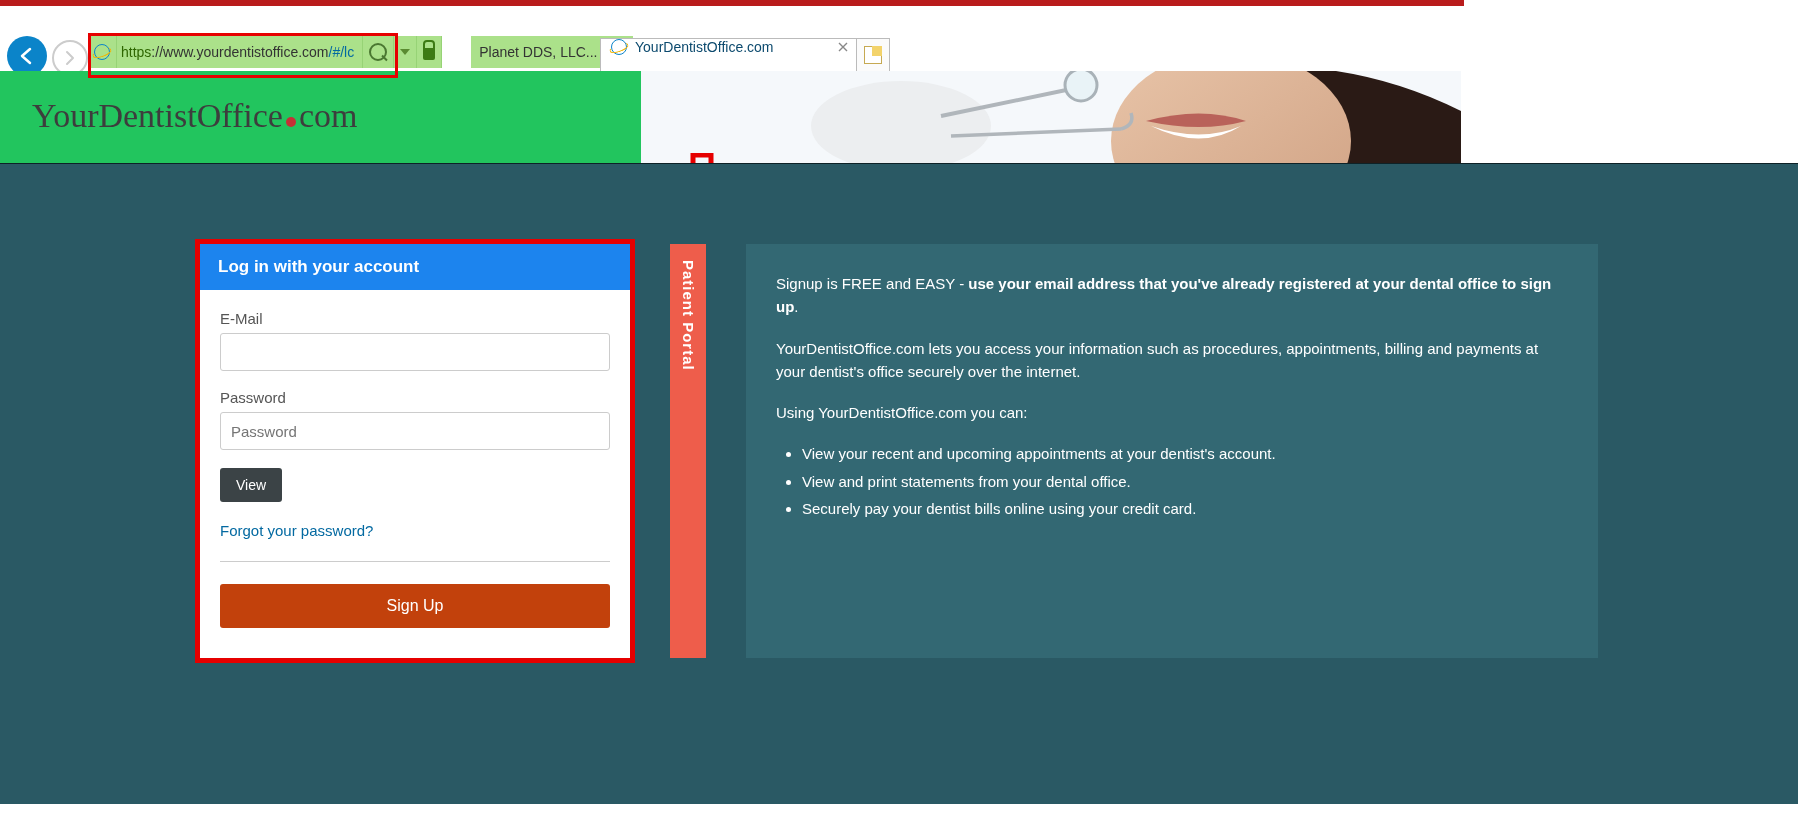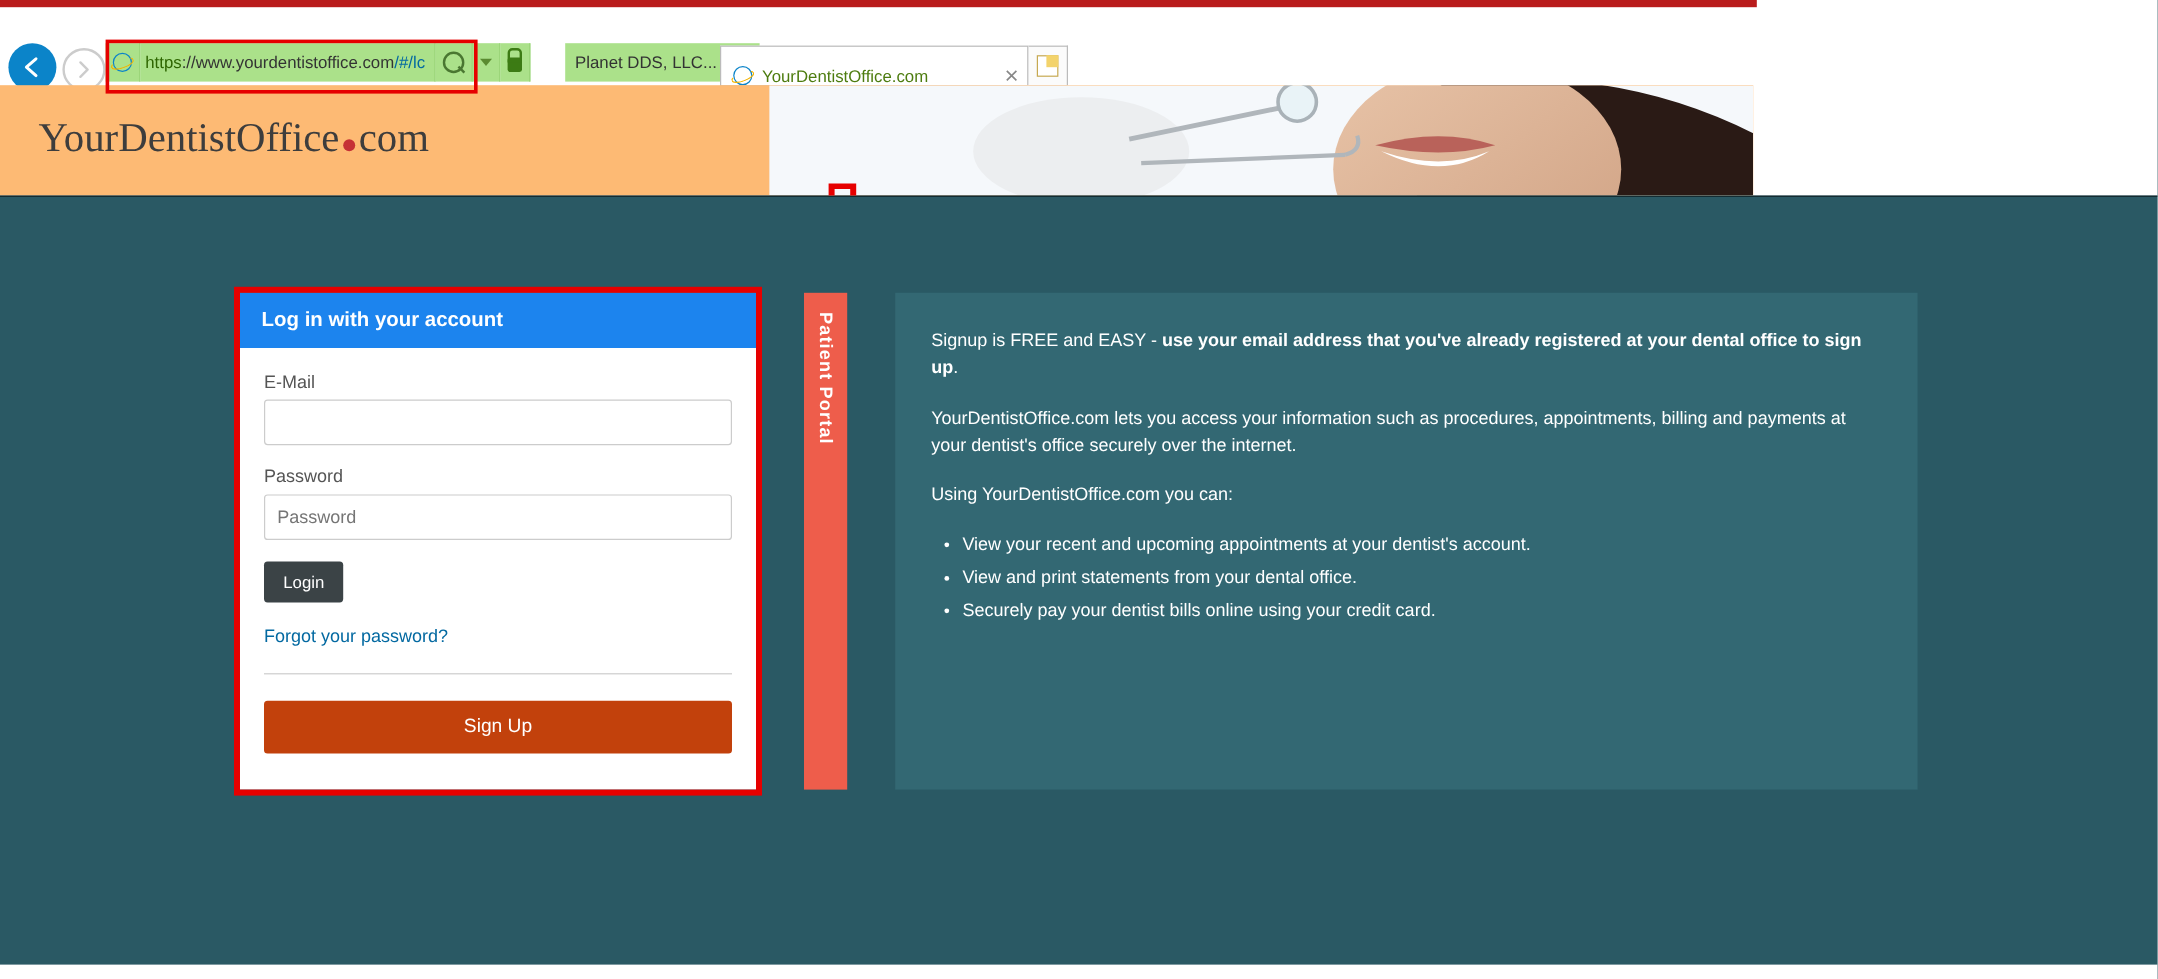--- a/index.html
+++ b/index.html
@@ -17,29 +17,29 @@
   .url-piece .pad{color:#2e6601;}
   .url-piece .path{color:#0369a1;}
   .search-icon{width:14px;height:14px;border:2px solid #4a7731;border-radius:50%;position:relative;}
   .search-icon:after{content:'';position:absolute;width:7px;height:2px;background:#4a7731;transform:rotate(45deg);top:12px;left:10px;}
   .down-caret{width:0;height:0;border-left:5px solid transparent;border-right:5px solid transparent;border-top:6px solid #5a8b31;}
   .lock-icon{width:12px;height:12px;background:#3c7b14;border-radius:2px;position:relative;margin-top:4px;}
   .lock-icon:before{content:'';position:absolute;width:8px;height:8px;border:2px solid #3c7b14;border-radius:4px 4px 0 0;top:-8px;left:0;}
   .refresh-btn{background:#abe18a;height:32px;width:28px;display:flex;align-items:center;justify-content:center;}
 
   .tabs{position:absolute;left:600px;top:32px;display:flex;}
-  .tab{width:235px;height:32px;background:#fbfbfb;border:1px solid #bbb;display:flex;align-items:flex-end;padding:0 10px;font-size:14px;color:#4d7c0f;gap:8px;position:relative;}
+  .tab{width:235px;height:32px;background:#fbfbfb;border:1px solid #bbb;display:flex;align-items:flex-start;padding:0 10px;font-size:14px;color:#0c4a6e;gap:8px;position:relative;}
   .tab.active{background:#fff;}
   .tab .close{position:absolute;right:8px;color:#888;cursor:pointer;font-size:14px;}
   .newtab{width:32px;height:32px;border:1px solid #bbb;border-left:none;display:flex;align-items:center;justify-content:center;background:#fbfbfb;}
   .newtab-icon{width:16px;height:16px;background:#fff;border:1px solid #c6a952;position:relative;}
   .newtab-icon:before{content:'';position:absolute;right:-1px;top:-1px;width:10px;height:10px;background:#f3d36b;}
 
   
-  .page-head{width:1461px;height:92px;background:#fdba74;position:relative;overflow:hidden;}
+  .page-head{width:1461px;height:92px;background:#22c55e;position:relative;overflow:hidden;}
   .logo{position:absolute;left:32px;top:26px;font-family:"Times New Roman",serif;font-size:34px;color:#3d3d3d;}
   .logo .red-dot{display:inline-block;width:10px;height:10px;background:#c53136;border-radius:50%;margin:0 3px;}
   .head-photo{position:absolute;right:0;top:0;width:820px;height:92px;}
 
   
   .anno-arrow{position:absolute;left:678px;top:82px;width:48px;height:160px;z-index:40;}
 
   
   .content{width:1798px;min-height:560px;background:#2a5964;border-top:1px solid #0e2227;position:relative;padding-top:80px;}
   .content-inner{display:flex;gap:40px;padding:0 200px 30px 200px;}
@@ -182,21 +182,21 @@
 
     <div class="login-wrap">
       <div class="login-red"></div>
       <div class="login-card">
         <div class="login-head">Log in with your account</div>
         <div class="login-body">
           <div class="fld-label">E-Mail</div>
           <input class="fld-input" type="text" style="">
           <div class="fld-label">Password</div>
           <input class="fld-input" type="password" placeholder="Password" style="">
-          <button class="btn-login">Login</button>
+          <button class="btn-login">View</button>
           <a href="#" class="forgot">Forgot your password?</a>
           <div class="divider"></div>
           <button class="btn-signup">Sign Up</button>
         </div>
       </div>
     </div>
 
     <div class="vert-tab">
       <span>Patient Portal</span>
     </div>

